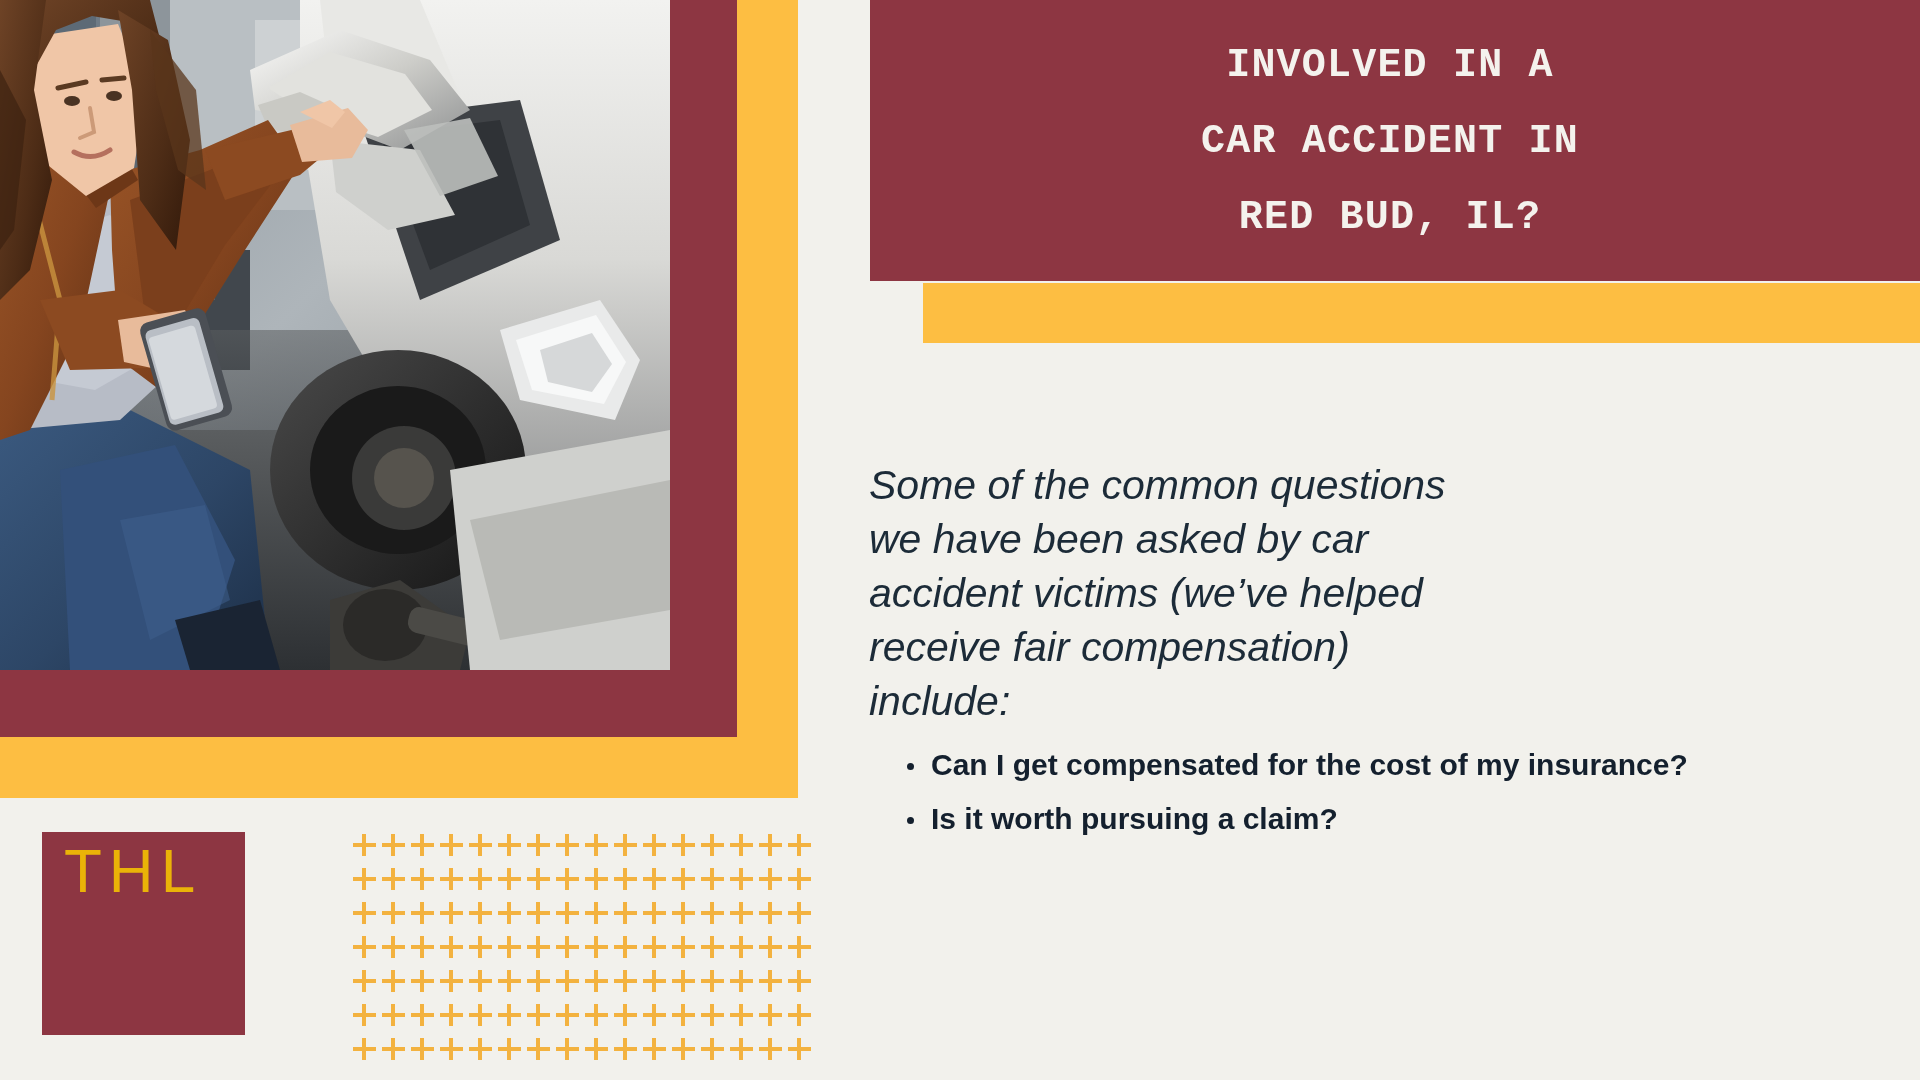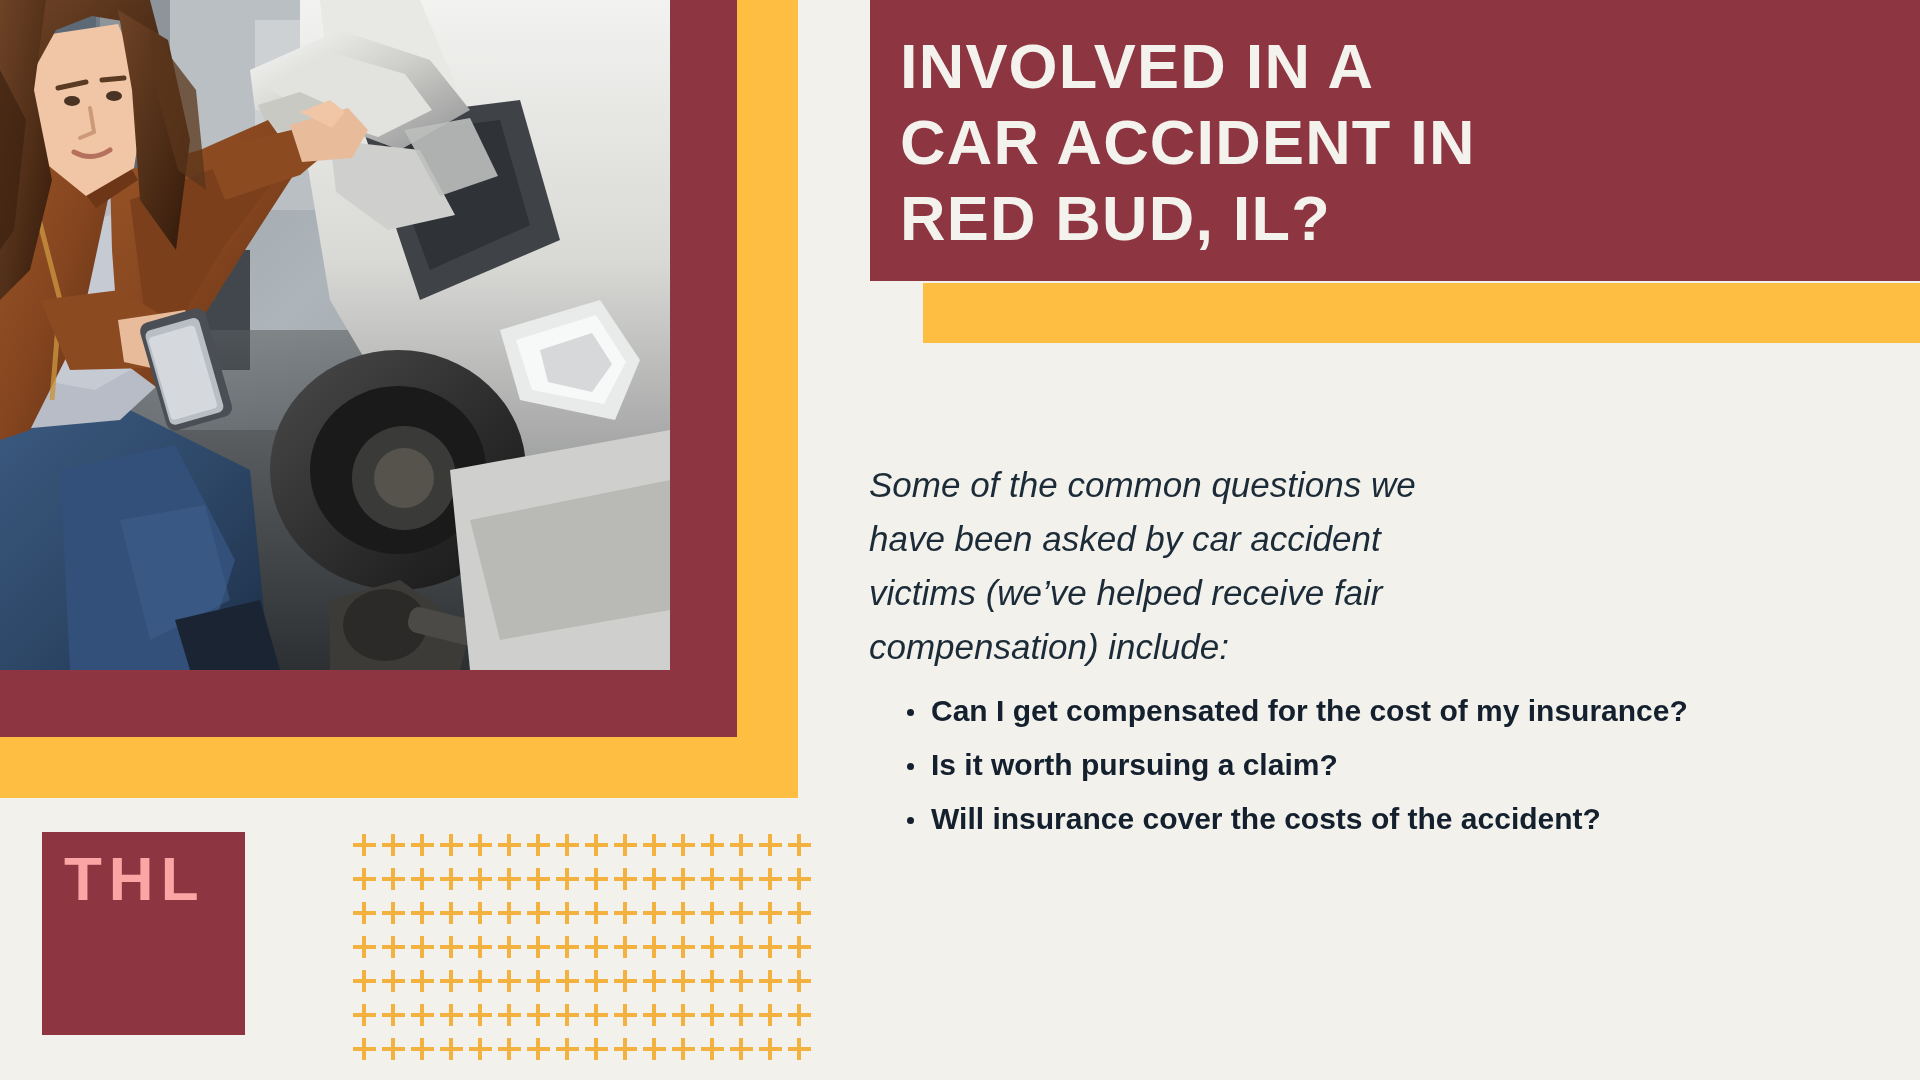--- a/index.html
+++ b/index.html
@@ -47,46 +47,47 @@
   .header-banner {
     position: absolute;
     left: 870px; top: 0;
     width: 1050px; height: 281px;
     background: #8D3642;
     box-sizing: border-box;
     padding: 28px 40px 0 30px;
   }
   .header-title {
     color: #F4F2ED;
-    font-family: Liberation Sans, sans-serif;
+    font-family: Liberation Mono, monospace;
     font-weight: bold;
-    font-size: 63px;
+    font-size: 40px;
     line-height: 76px;
     letter-spacing: 1.2px;
     margin: 0;
     text-transform: uppercase;
     white-space: pre-line;
+    text-align: center;
   }
   .header-underbar {
     position: absolute;
     left: 923px; top: 283px;
     width: 997px; height: 60px;
     background: #FDBE42;
   }
 
   
   .body-content {
     position: absolute;
     left: 869px; top: 458px;
     width: 830px;
   }
   .intro-paragraph {
     font-family: "Liberation Sans", sans-serif;
     font-style: italic;
-    font-size: 35px;
+    font-size: 41px;
     line-height: 54px;
     color: #1C2B38;
     margin: 0 0 10px 0;
     max-width: 600px;
   }
   .question-list {
     list-style: none;
     margin: 0;
     padding: 0;
   }
@@ -114,24 +115,24 @@
   
   .logo-tile {
     position: absolute;
     left: 42px; top: 832px;
     width: 203px; height: 203px;
     background: #8D3642;
   }
   .logo-text {
     position: absolute;
     left: 22px;
-    top: 16px;
-    color: #fca5a5;
+    top: 8px;
+    color: #eab308;
     font-family: "Liberation Sans", sans-serif;
-    font-weight: bold;
+    font-weight: normal;
     font-size: 62px;
     letter-spacing: 7px;
     line-height: 1;
   }
 
   
   .plus-pattern {
     position: absolute;
     left: 352px; top: 832px;
     display: grid;
@@ -305,21 +306,20 @@
 RED BUD, IL?</h1>
   </div>
   <div class="header-underbar"></div>
 
   <div class="body-content">
     <p class="intro-paragraph">Some of the common questions we have been asked by car accident victims (we’ve helped receive fair compensation) include:</p>
 
     <ul class="question-list">
       <li class="question-item">Can I get compensated for the cost of my insurance?</li>
       <li class="question-item">Is it worth pursuing a claim?</li>
-      <li class="question-item">Will insurance cover the costs of the accident?</li>
     </ul>
   </div>
 
   <div class="logo-tile">
     <span class="logo-text">THL</span>
   </div>
 
   <div class="plus-pattern" style="grid-template-columns: repeat(16, 29px);">
       <span class="plus-mark"></span>
       <span class="plus-mark"></span>

